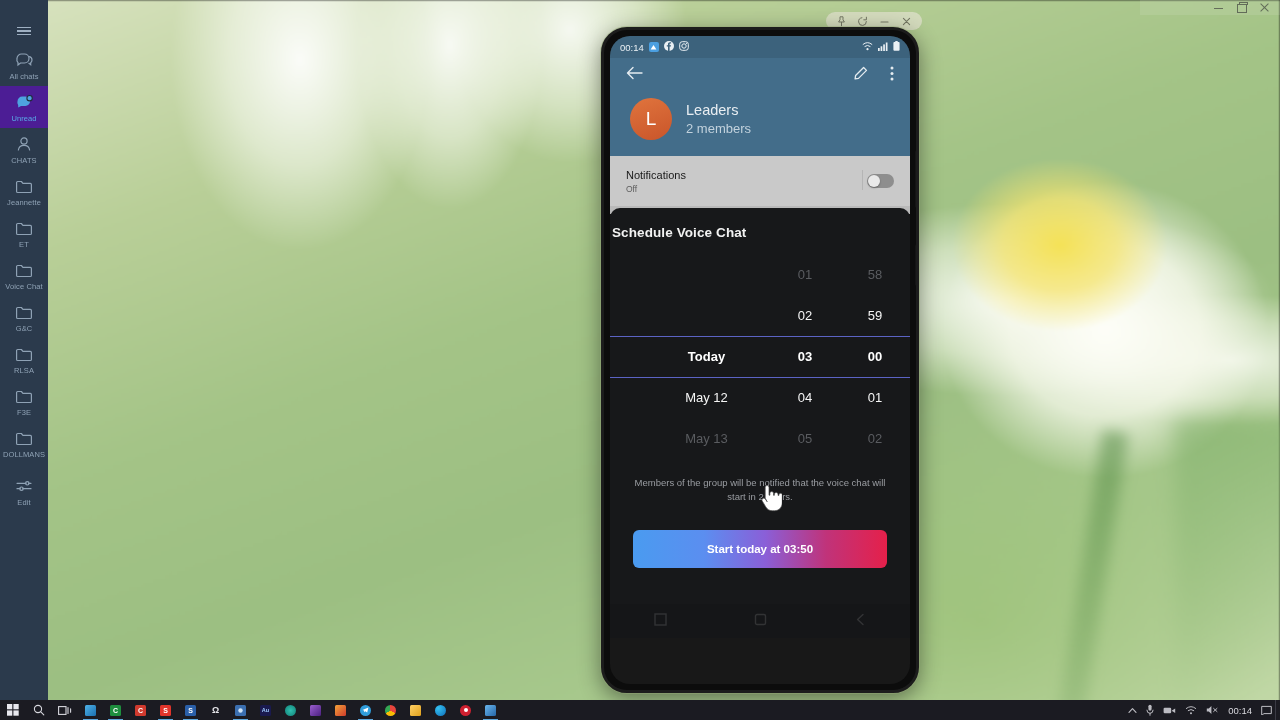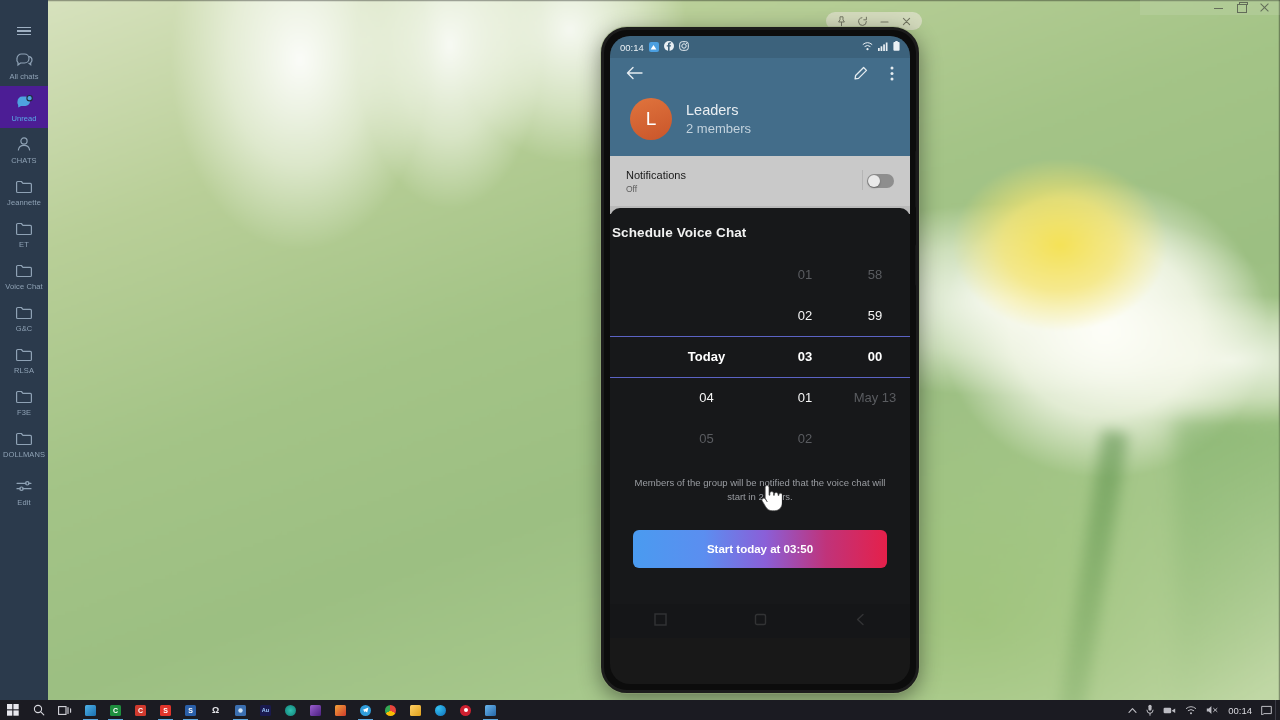--- a/index.html
+++ b/index.html
@@ -520,20 +520,21 @@
             <div class="pk-cell dim">58</div>
 
             <div class="pk-cell date mid"></div>
             <div class="pk-cell mid">02</div>
             <div class="pk-cell mid">59</div>
 
             <div class="pk-cell date sel">Today</div>
             <div class="pk-cell sel">03</div>
             <div class="pk-cell sel">00</div>
 
+            <div class="pk-cell date mid">May 12</div>
             <div class="pk-cell mid">04</div>
             <div class="pk-cell mid">01</div>
 
             <div class="pk-cell date dim">May 13</div>
             <div class="pk-cell dim">05</div>
             <div class="pk-cell dim">02</div>
           </div>
           <div class="sel-line top"></div>
           <div class="sel-line bot"></div>
         </div>

